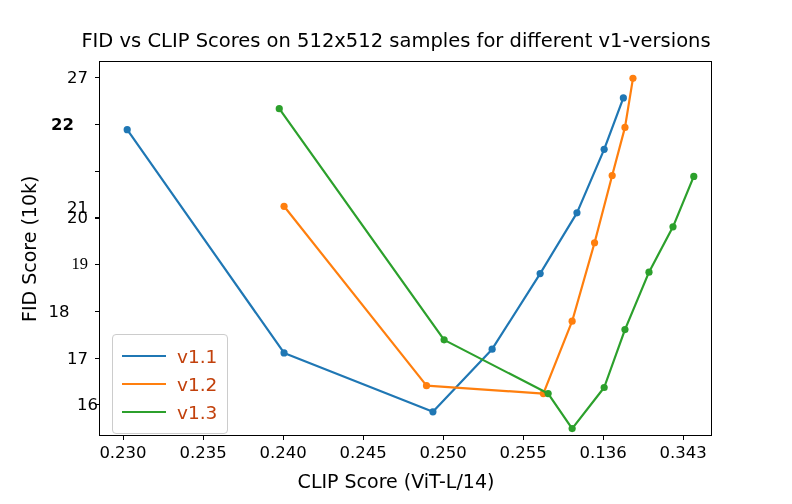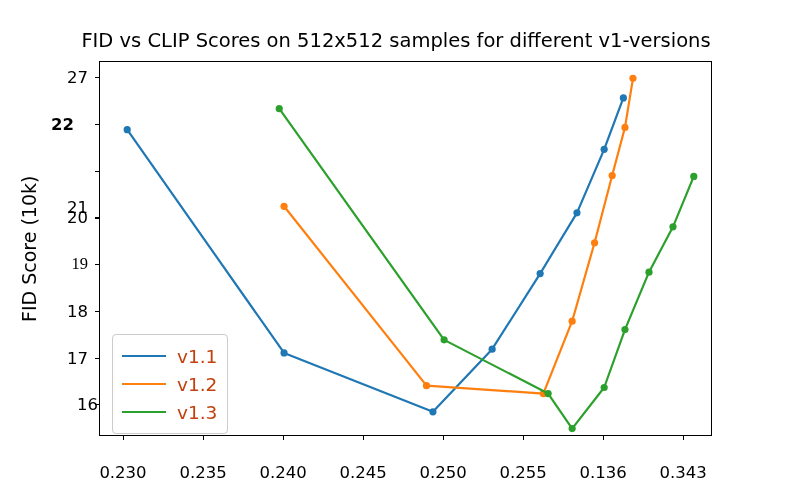--- a/index.html
+++ b/index.html
@@ -48,21 +48,20 @@
     font-size: 16.5px;
     color: #000000;
     white-space: nowrap;
   }
   .ytick-label {
     text-align: right;
     transform: translateY(-50%);
   }
   .xtick-label {
     transform: translateX(-50%);
-    margin-top: 20px;
   }
   .tick-mark {
     position: absolute;
     background: #000000;
   }
   .ytick-mark {
     width: 4px;
     height: 1.1px;
     left: 95px;
   }
@@ -119,25 +118,26 @@
   }
 </style>
 </head>
 <body>
 
 <div id="figure">
 
   <div id="chart-title">FID vs CLIP Scores on 512x512 samples for different v1-versions</div>
 
   <div id="ylabel" style="transform: rotate(-90deg); left: 18px; top: 321.5px;">FID Score (10k)</div>
+  <div id="xlabel">CLIP Score (ViT-L/14)</div>
 
   <div id="ytick-labels">
       <div class="tick-label ytick-label" style="left: 40px; width: 58px; top: 404.244px;">16</div>
       <div class="tick-label ytick-label" style="left: 30px; width: 58px; top: 357.544px;">17</div>
-      <div class="tick-label ytick-label" style="left: 30px; width: 58px; top: 310.844px;">18</div>
+      <div class="tick-label ytick-label" style="left: 30px; width: 58px; top: 310.844px; text-align: center;">18</div>
       <div class="tick-label ytick-label" style="left: 30px; width: 58px; top: 264.144px; font-family: Liberation Serif, serif;">19</div>
       <div class="tick-label ytick-label" style="left: 30px; width: 58px; top: 217.445px;">20</div>
       <div class="tick-label ytick-label" style="left: 30px; width: 58px; top: 170.745px; margin-top: 36px;">21</div>
       <div class="tick-label ytick-label" style="left: 16px; width: 58px; top: 124.045px; font-weight: bold;">22</div>
       <div class="tick-label ytick-label" style="left: 30px; width: 58px; top: 77.345px;">27</div>
     </div>
   <div id="xtick-labels">
       <div class="tick-label xtick-label" style="left: 123.008px; top: 443px;">0.230</div>
       <div class="tick-label xtick-label" style="left: 203.034px; top: 443px;">0.235</div>
       <div class="tick-label xtick-label" style="left: 283.06px; top: 443px;">0.240</div>

